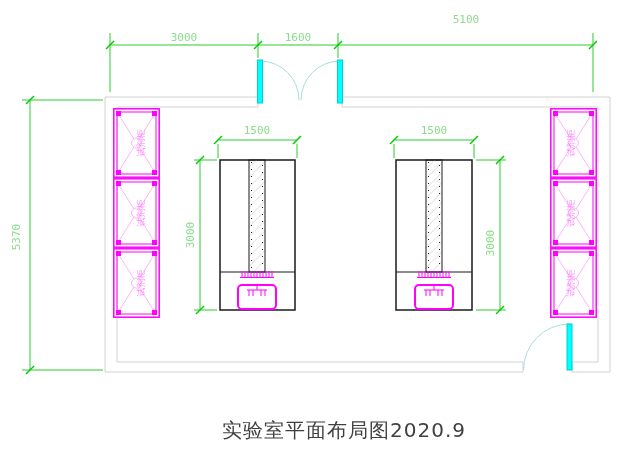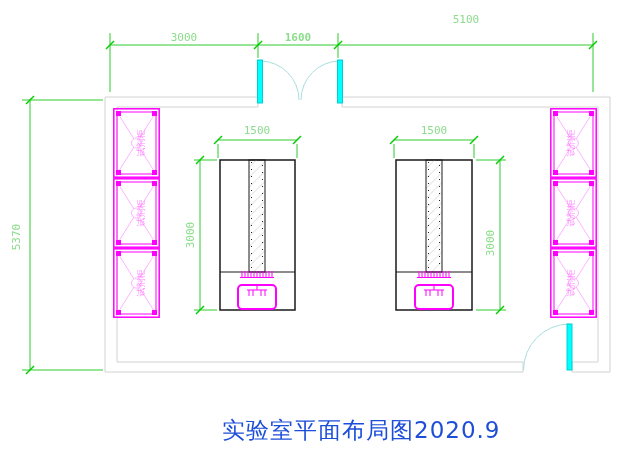--- a/index.html
+++ b/index.html
@@ -13,21 +13,21 @@
     font-size:11px;color:#8cdd8c;letter-spacing:0px;
   }
   .dim-text.vert{transform:rotate(-90deg);}
   .cab-text{
     position:absolute;width:34px;height:10px;line-height:10px;text-align:center;
     font-size:9px;color:#ff85ff;transform:rotate(-90deg);
     font-family:"DejaVu Sans", sans-serif;
   }
   .title-text{
     position:absolute;left:222px;top:416px;width:244px;height:28px;line-height:28px;
-    text-align:center;font-size:23px;color:#1d4ed8;
+    text-align:center;font-size:20px;color:#404040;
     font-family:"DejaVu Sans", sans-serif;letter-spacing:1px;white-space:nowrap;
   }
 </style>
 </head>
 <body>
 
 <div id="stage">
 
 <svg id="drawing-svg" width="619" height="469" viewBox="0 0 619 469" xmlns="http://www.w3.org/2000/svg">
   <defs>
@@ -180,21 +180,21 @@
     <rect x="257.5" y="60" width="5" height="43" fill="#00ffff" stroke="#00cfcf" stroke-width="1"></rect>
     <rect x="337.5" y="60" width="5" height="43" fill="#00ffff" stroke="#00cfcf" stroke-width="1"></rect>
   </g>
   <g>
     <path d="M 569.5 324 A 46 46 0 0 0 523.5 370" fill="none" stroke="#aadedd" stroke-width="1"></path>
     <rect x="567" y="324" width="5" height="46" fill="#00ffff" stroke="#00cfcf" stroke-width="1"></rect>
   </g>
 </svg>
 
 <div class="dim-text" style="left:164px;top:32px;">3000</div>
-<div class="dim-text" style="left:278px;top:32px;font-weight:bold;">1600</div>
+<div class="dim-text" style="left:278px;top:32px;">1600</div>
 <div class="dim-text" style="left:446px;top:14px;">5100</div>
 
 <div class="dim-text vert" style="left:-3px;top:231px;">5370</div>
 
 <div class="dim-text" style="left:237px;top:125px;">1500</div>
 <div class="dim-text" style="left:414px;top:125px;">1500</div>
 
 <div class="dim-text vert" style="left:171px;top:229px;">3000</div>
 <div class="dim-text vert" style="left:471px;top:237px;">3000</div>
 

